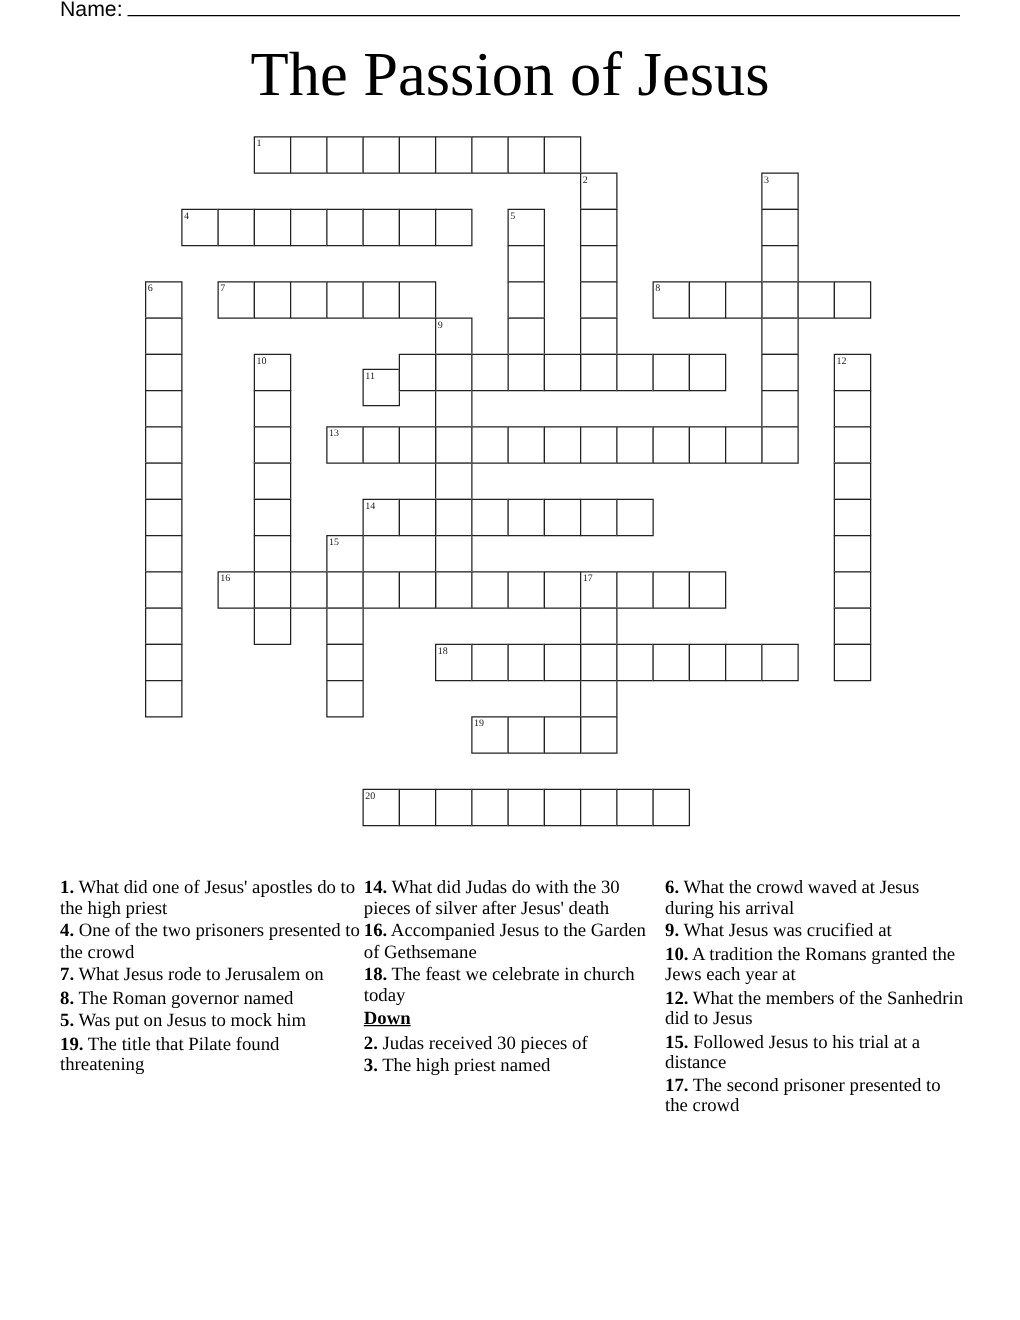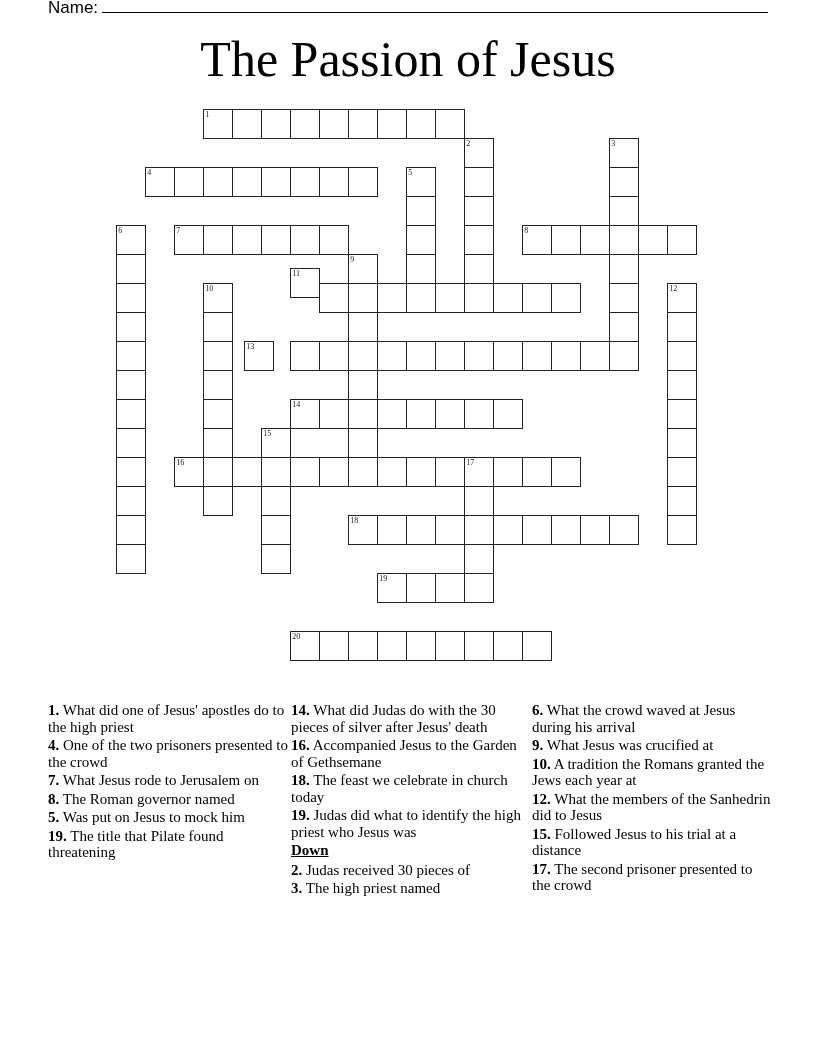--- a/index.html
+++ b/index.html
@@ -117,41 +117,41 @@
     <div class="cell" style="left: 87px; top: 174px;">
       <span class="num">10</span>
     </div>
     <div class="cell" style="left: 87px; top: 203px;"></div>
     <div class="cell" style="left: 87px; top: 232px;"></div>
     <div class="cell" style="left: 87px; top: 261px;"></div>
     <div class="cell" style="left: 87px; top: 290px;"></div>
     <div class="cell" style="left: 87px; top: 319px;"></div>
     <div class="cell" style="left: 87px; top: 348px;"></div>
     <div class="cell" style="left: 87px; top: 377px;"></div>
-    <div class="cell" style="left: 174px; top: 159px;">
+    <div class="cell" style="left: 174px; top: 186px;">
       <span class="num">11</span>
     </div>
     <div class="cell" style="left: 203px; top: 174px;"></div>
     <div class="cell" style="left: 261px; top: 174px;"></div>
     <div class="cell" style="left: 319px; top: 174px;"></div>
     <div class="cell" style="left: 377px; top: 174px;"></div>
     <div class="cell" style="left: 406px; top: 174px;"></div>
     <div class="cell" style="left: 435px; top: 174px;"></div>
     <div class="cell" style="left: 551px; top: 174px;">
       <span class="num">12</span>
     </div>
     <div class="cell" style="left: 551px; top: 203px;"></div>
     <div class="cell" style="left: 551px; top: 232px;"></div>
     <div class="cell" style="left: 551px; top: 261px;"></div>
     <div class="cell" style="left: 551px; top: 290px;"></div>
     <div class="cell" style="left: 551px; top: 319px;"></div>
     <div class="cell" style="left: 551px; top: 348px;"></div>
     <div class="cell" style="left: 551px; top: 377px;"></div>
     <div class="cell" style="left: 551px; top: 406px;"></div>
-    <div class="cell" style="left: 128px; top: 232px;">
+    <div class="cell" style="left: 145px; top: 232px;">
       <span class="num">13</span>
     </div>
     <div class="cell" style="left: 174px; top: 232px;"></div>
     <div class="cell" style="left: 203px; top: 232px;"></div>
     <div class="cell" style="left: 261px; top: 232px;"></div>
     <div class="cell" style="left: 290px; top: 232px;"></div>
     <div class="cell" style="left: 319px; top: 232px;"></div>
     <div class="cell" style="left: 348px; top: 232px;"></div>
     <div class="cell" style="left: 377px; top: 232px;"></div>
     <div class="cell" style="left: 406px; top: 232px;"></div>
@@ -227,21 +227,20 @@
     <div class="clue"><b>4.</b> <span>One of the two prisoners presented to the crowd</span></div>
     <div class="clue"><b>7.</b> <span>What Jesus rode to Jerusalem on</span></div>
     <div class="clue"><b>8.</b> <span>The Roman governor named</span></div>
     <div class="clue"><b>5.</b> <span>Was put on Jesus to mock him</span></div>
     <div class="clue"><b>19.</b> <span>The title that Pilate found threatening</span></div>
   </div>
   <div class="col col2">
     <div class="clue"><b>14.</b> <span>What did Judas do with the 30 pieces of silver after Jesus' death</span></div>
     <div class="clue"><b>16.</b> <span>Accompanied Jesus to the Garden of Gethsemane</span></div>
     <div class="clue"><b>18.</b> <span>The feast we celebrate in church today</span></div>
-    <div class="clue"><b>19.</b> <span>Judas did what to identify the high priest who Jesus was</span></div>
     <span class="heading">Down</span>
     <div class="clue"><b>2.</b> <span>Judas received 30 pieces of</span></div>
     <div class="clue"><b>3.</b> <span>The high priest named</span></div>
   </div>
   <div class="col col3">
     <div class="clue"><b>6.</b> <span>What the crowd waved at Jesus during his arrival</span></div>
     <div class="clue"><b>9.</b> <span>What Jesus was crucified at</span></div>
     <div class="clue"><b>10.</b> <span>A tradition the Romans granted the Jews each year at</span></div>
     <div class="clue"><b>12.</b> <span>What the members of the Sanhedrin did to Jesus</span></div>
     <div class="clue"><b>15.</b> <span>Followed Jesus to his trial at a distance</span></div>

